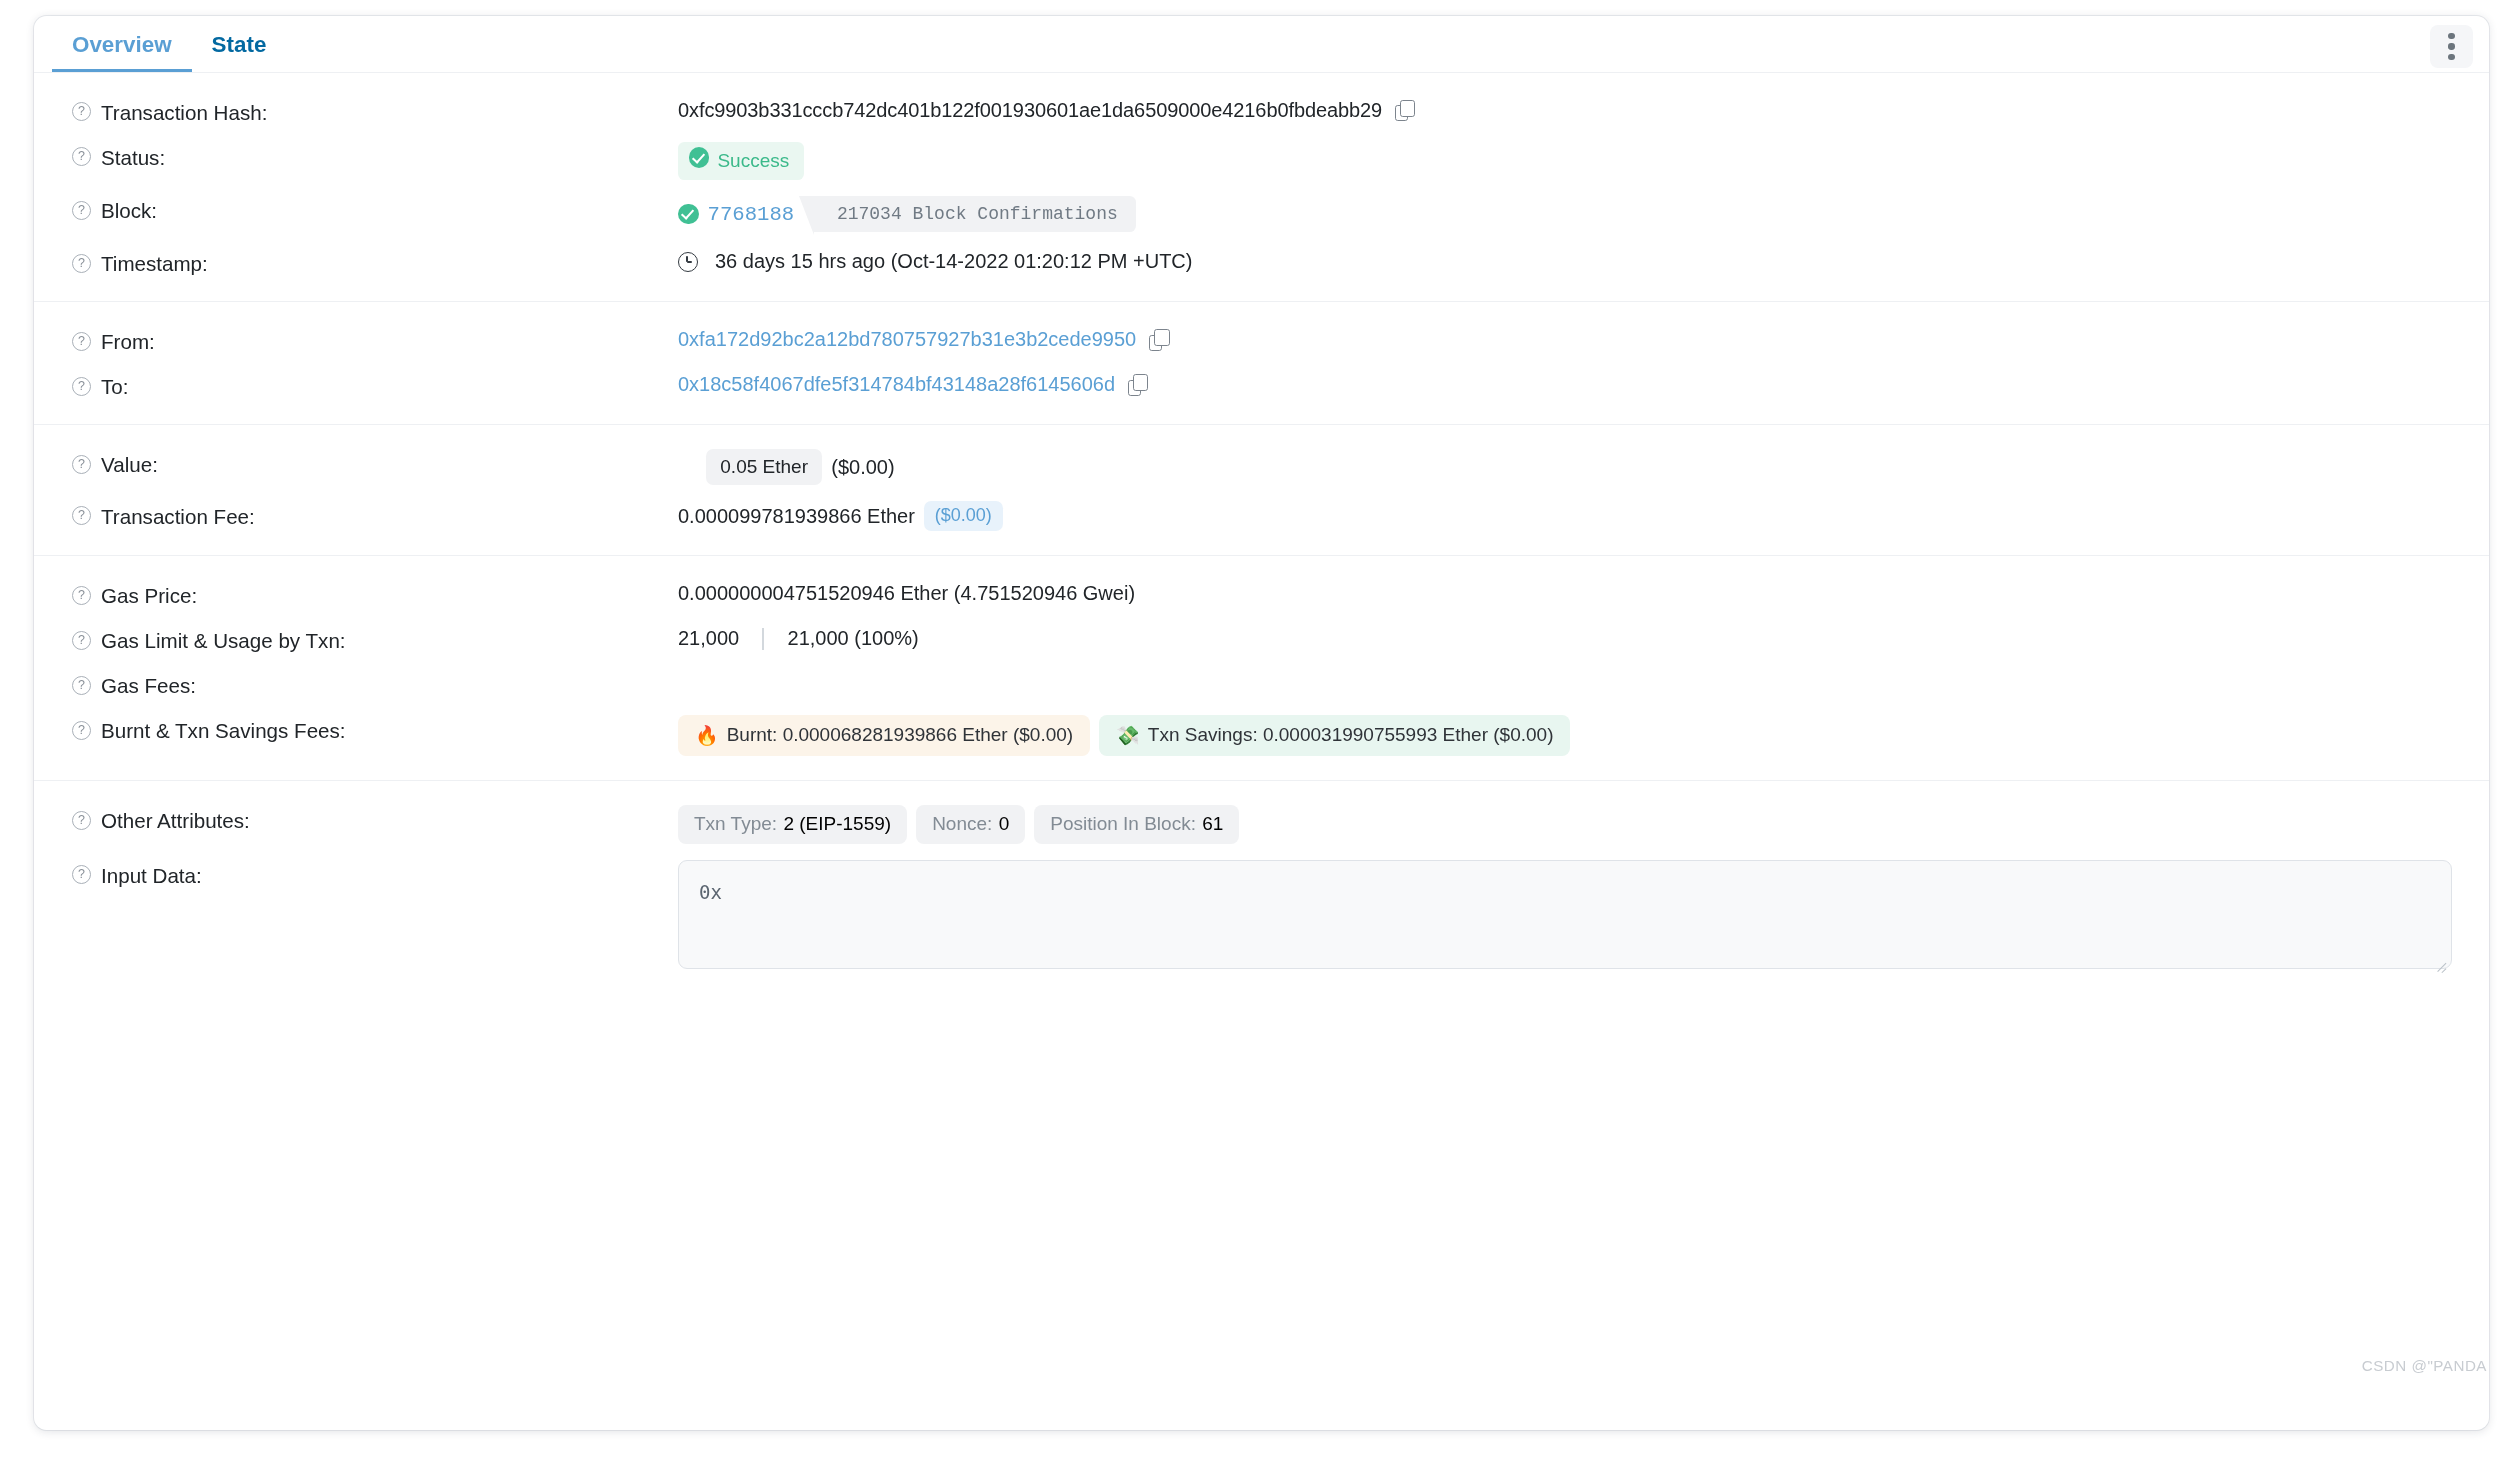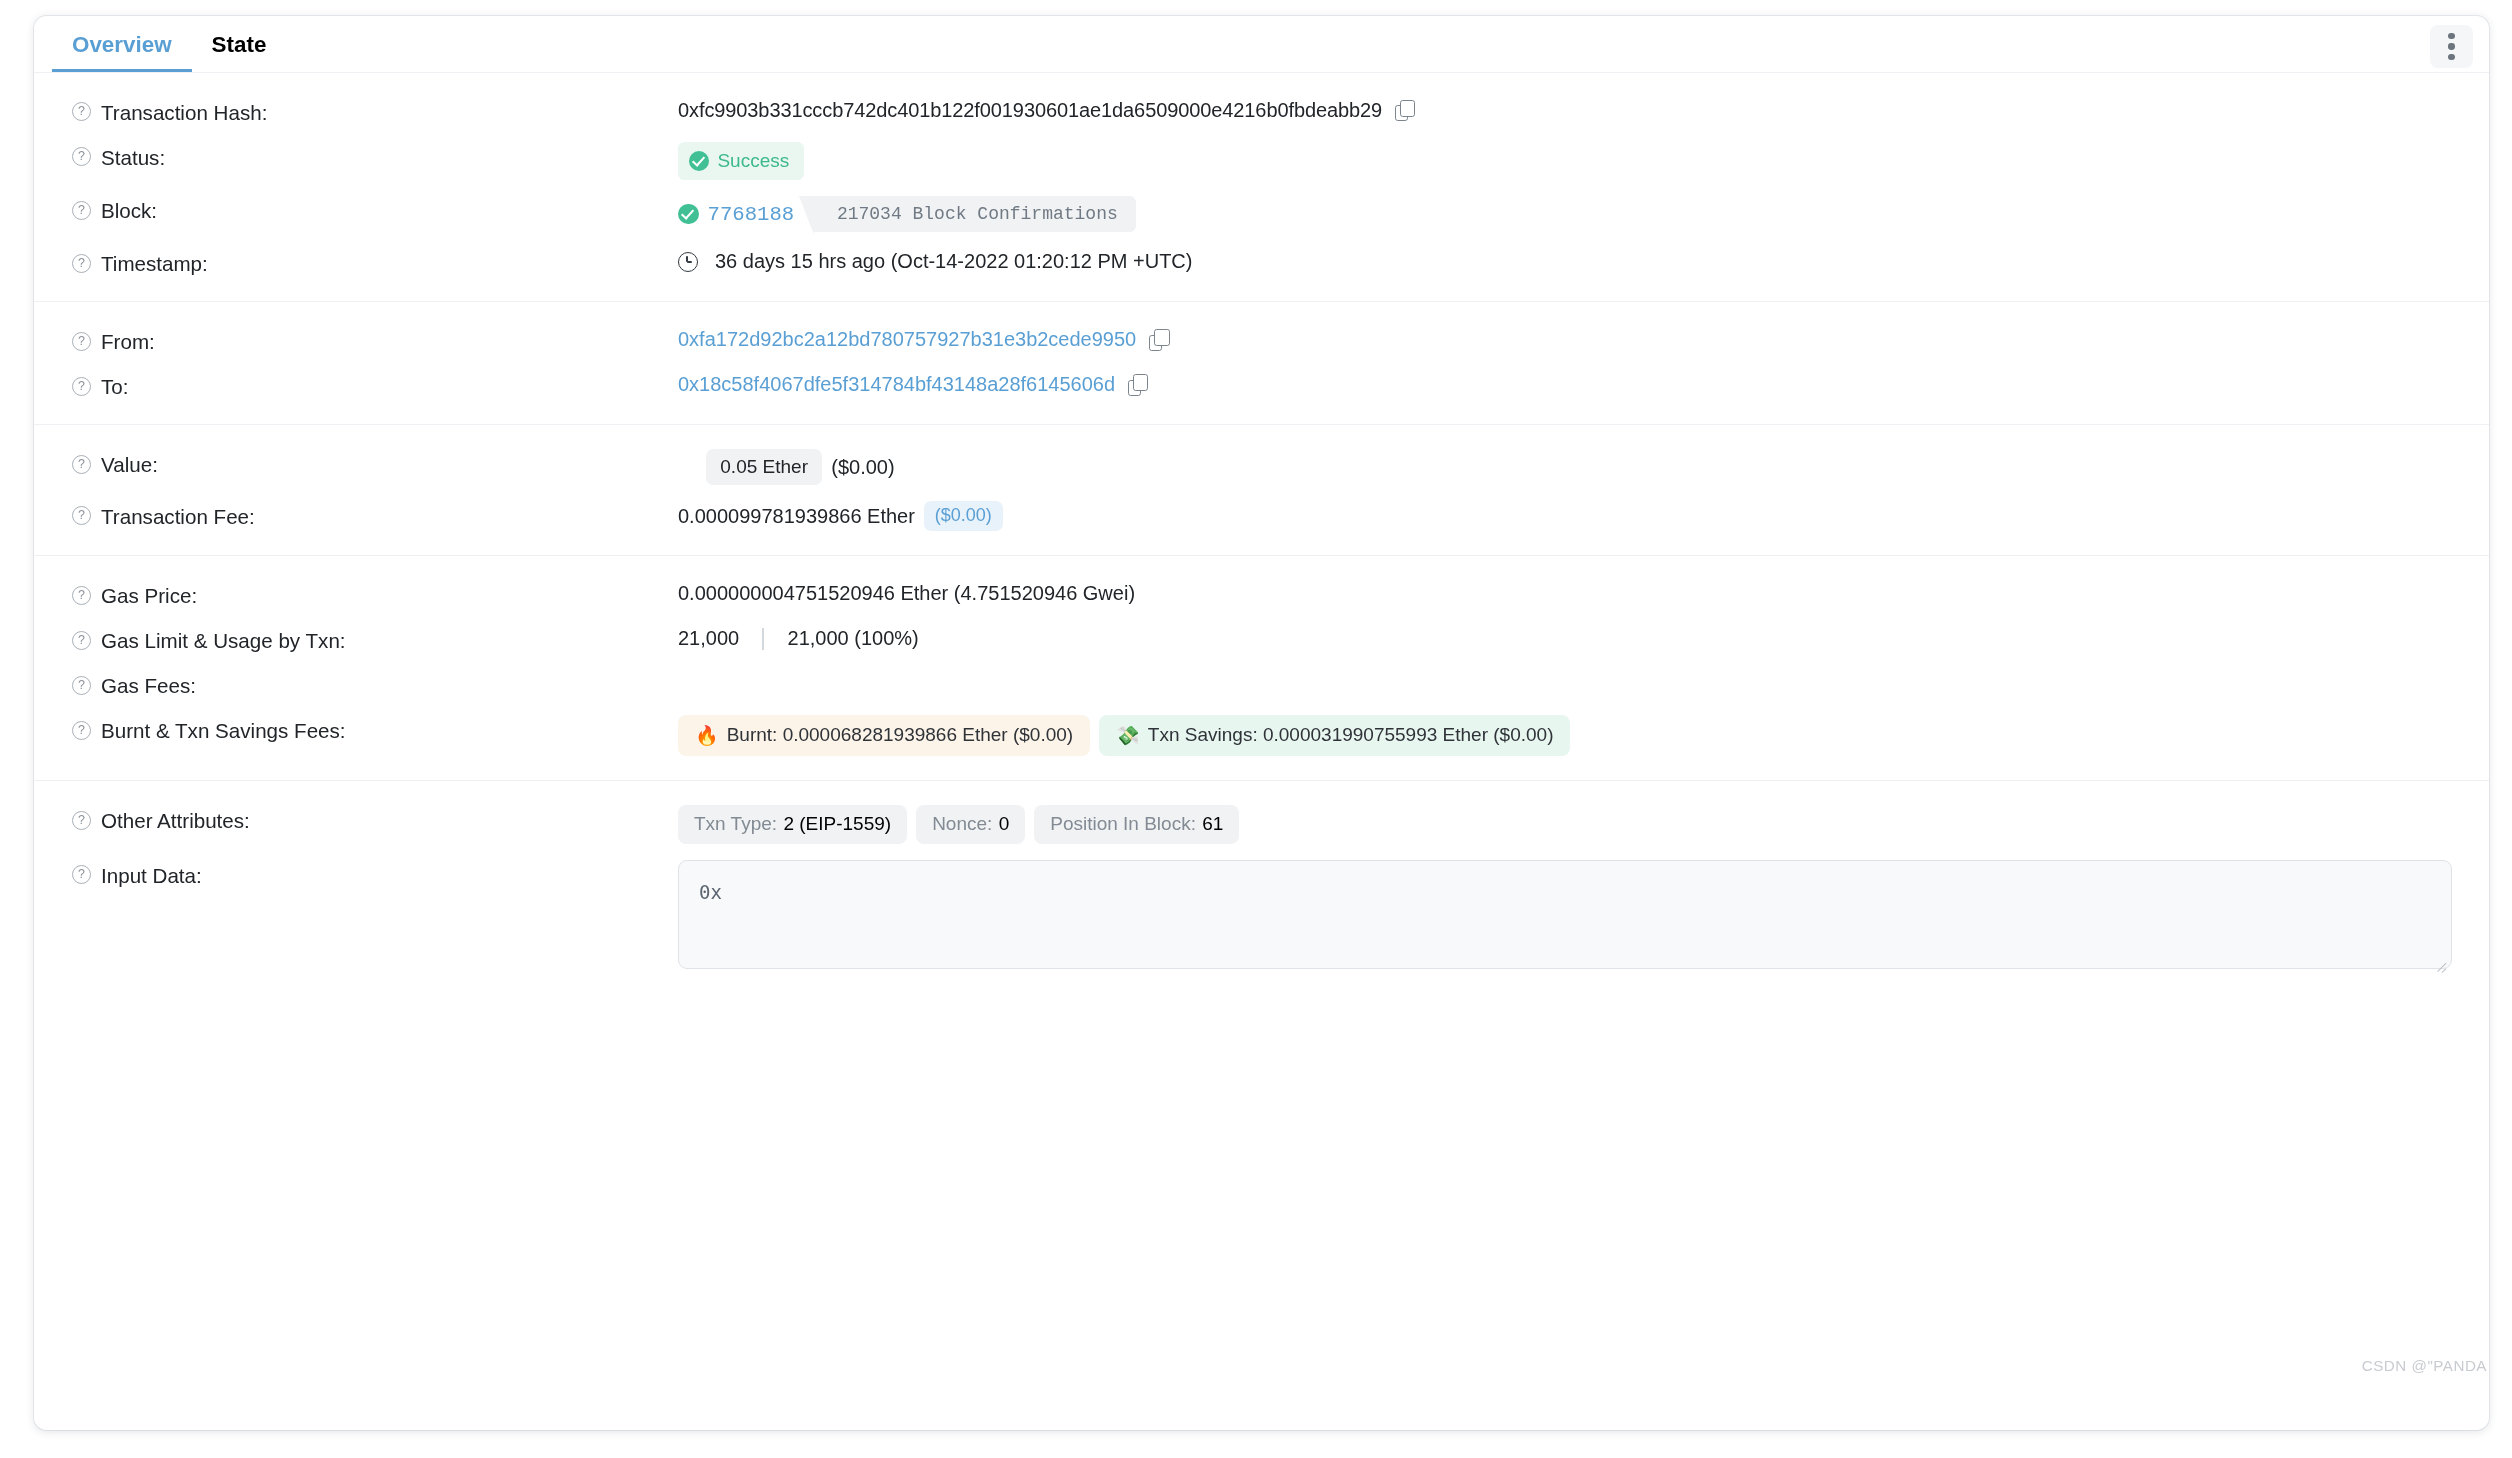--- a/index.html
+++ b/index.html
@@ -36,21 +36,21 @@
     position: relative;
     height: 57px;
     border-bottom: 0.9px solid #eef0f3;
     display: flex;
     align-items: flex-end;
     padding-left: 18px;
   }
   .tab {
     font-size: 22.4px;
     font-weight: bold;
-    color: #000000;
+    color: #0369a1;
     padding: 0 20px 12.5px 20px;
     line-height: 1;
     background: none;
     border: none;
     border-bottom: 3.6px solid transparent;
     cursor: pointer;
     font-family: "Liberation Sans", sans-serif;
   }
   .tab.active {
     color: #5a9fd4;
@@ -158,21 +158,20 @@
     position: absolute;
     border: 1.8px solid #7c848d;
     border-radius: 2.7px;
   }
   .copy-ico::before { left: 0; top: 5.4px; width: 11.6px; height: 14.3px; background:#fff; }
   .copy-ico::after  { left: 5.4px; top: 0;  width: 13.4px; height: 15.2px; background:#fff; }
 
   
   .status-badge {
     display: inline-flex;
-    align-items: center;
     gap: 8px;
     background: #eaf7f1;
     border-radius: 6.3px;
     padding: 5.4px 14.3px 5.4px 10.8px;
     font-size: 19px;
     color: #3bb98a;
   }
   .check {
     width: 20.6px; height: 20.6px;
     border-radius: 50%;

